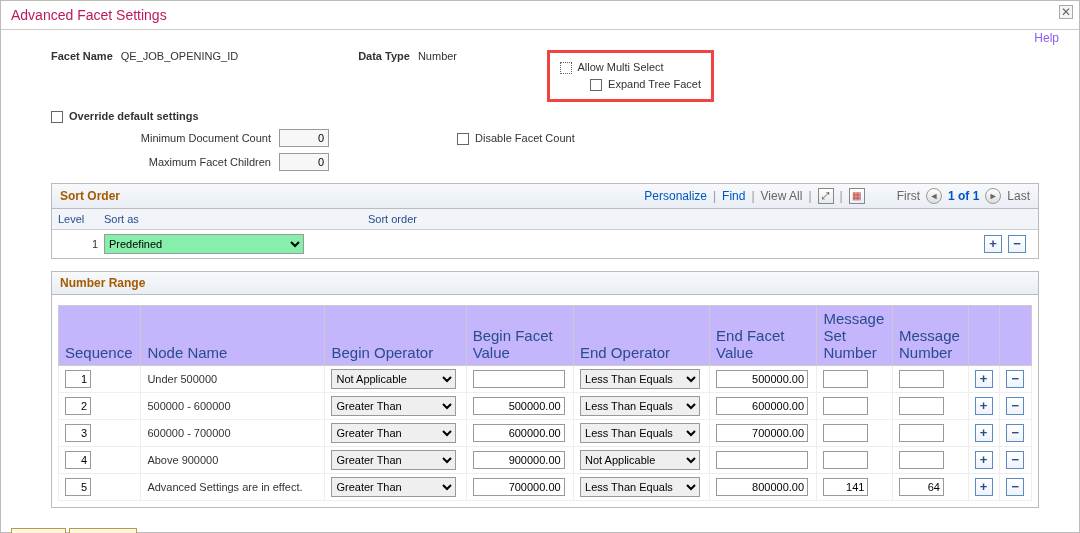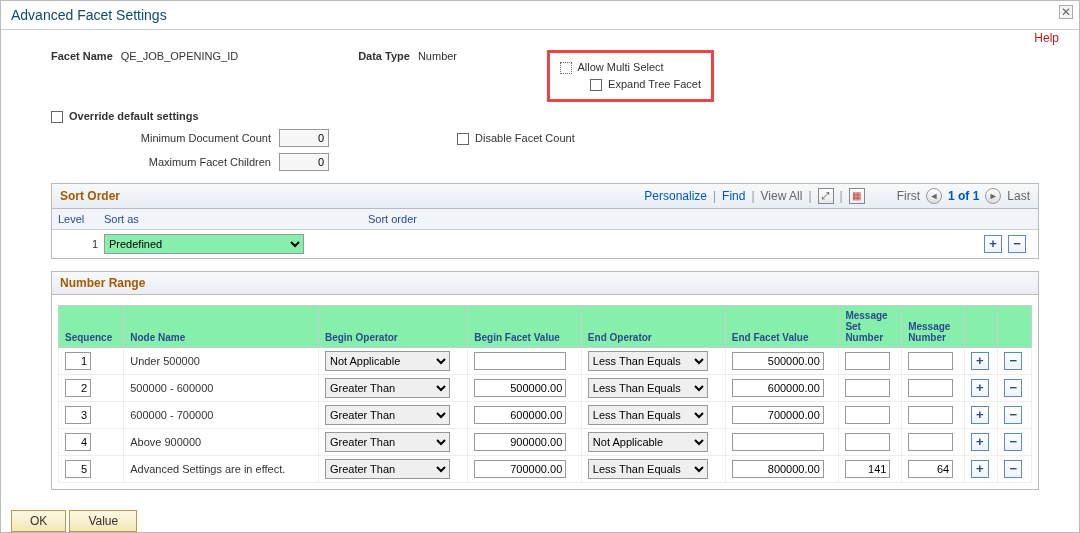--- a/index.html
+++ b/index.html
@@ -12,42 +12,42 @@
     width: 1080px;
   }
   .dialog {
     border: 1px solid #bbb;
     width: 1080px;
     height: 533px;
     position: relative;
   }
   .titlebar {
     font-size: 14px;
-    color: #0c4a6e;
+    color: #be185d;
     padding: 6px 10px;
     border-bottom: 1px solid #ccc;
   }
   .close-x {
     position: absolute;
     top: 4px;
     right: 6px;
     font-size: 12px;
     color: #666;
     border: 1px solid #aaa;
     width: 14px; height: 14px;
     line-height: 12px;
     text-align: center;
     background: #f5f5f5;
     cursor: pointer;
   }
   .help-link {
     position: absolute;
     top: 30px;
     right: 20px;
-    color: #b91c1c;
+    color: #8b5cf6;
     font-size: 12px;
     cursor: pointer;
   }
   .content {
     padding: 20px 40px 10px 50px;
   }
   .field-row {
     display: flex;
     align-items: flex-start;
     gap: 60px;
@@ -152,26 +152,26 @@
     font-size:13px;
   }
   table.grid {
     width:100%;
     border-collapse:collapse;
     margin-top:4px;
   }
   table.grid th {
     text-align:left;
     color:#2a4b8d;
-    font-weight:bold;
+    font-weight:normal;
     padding:4px 6px;
     border:1px solid #ccc;
-    background:#86efac;
+    background:#c4b5fd;
     vertical-align:bottom;
-    font-size:10px;
+    font-size:15px;
   }
   table.grid td {
     padding:3px 6px;
     border:1px solid #eee;
     vertical-align:middle;
   }
   .seqinp {
     width:26px;text-align:right;
     border:1px solid #999;height:18px;font-size:11px;padding:0 3px;
   }

